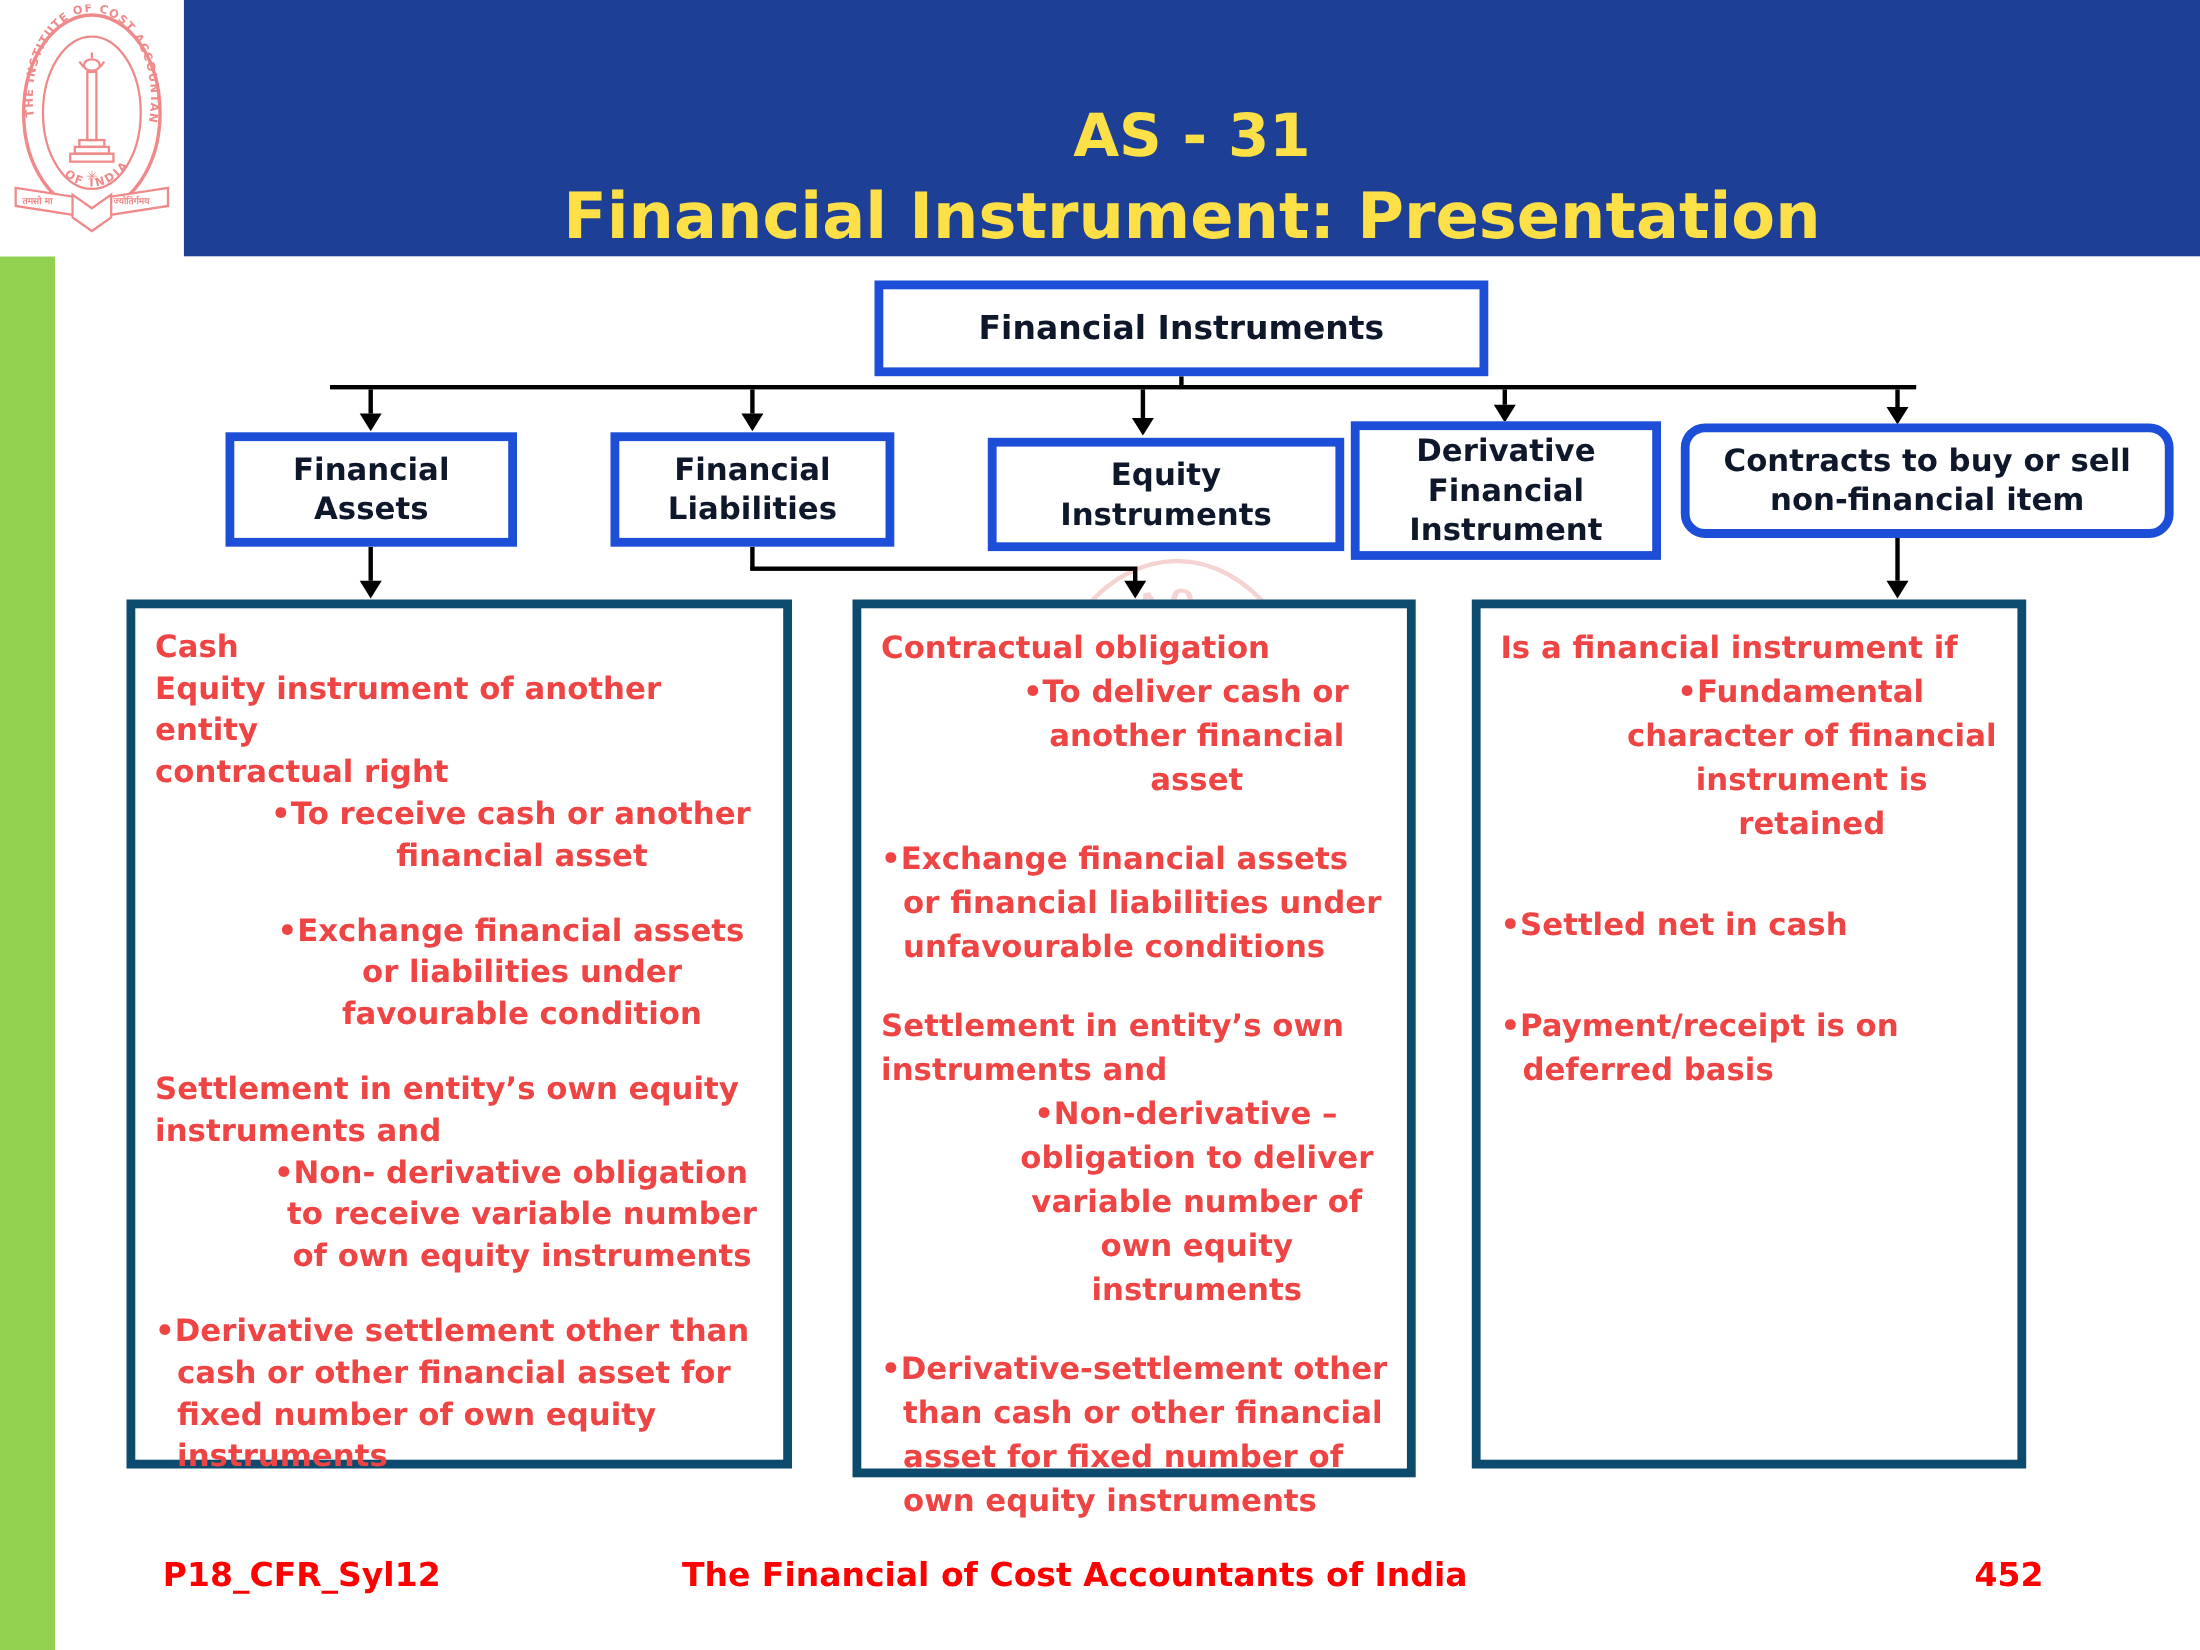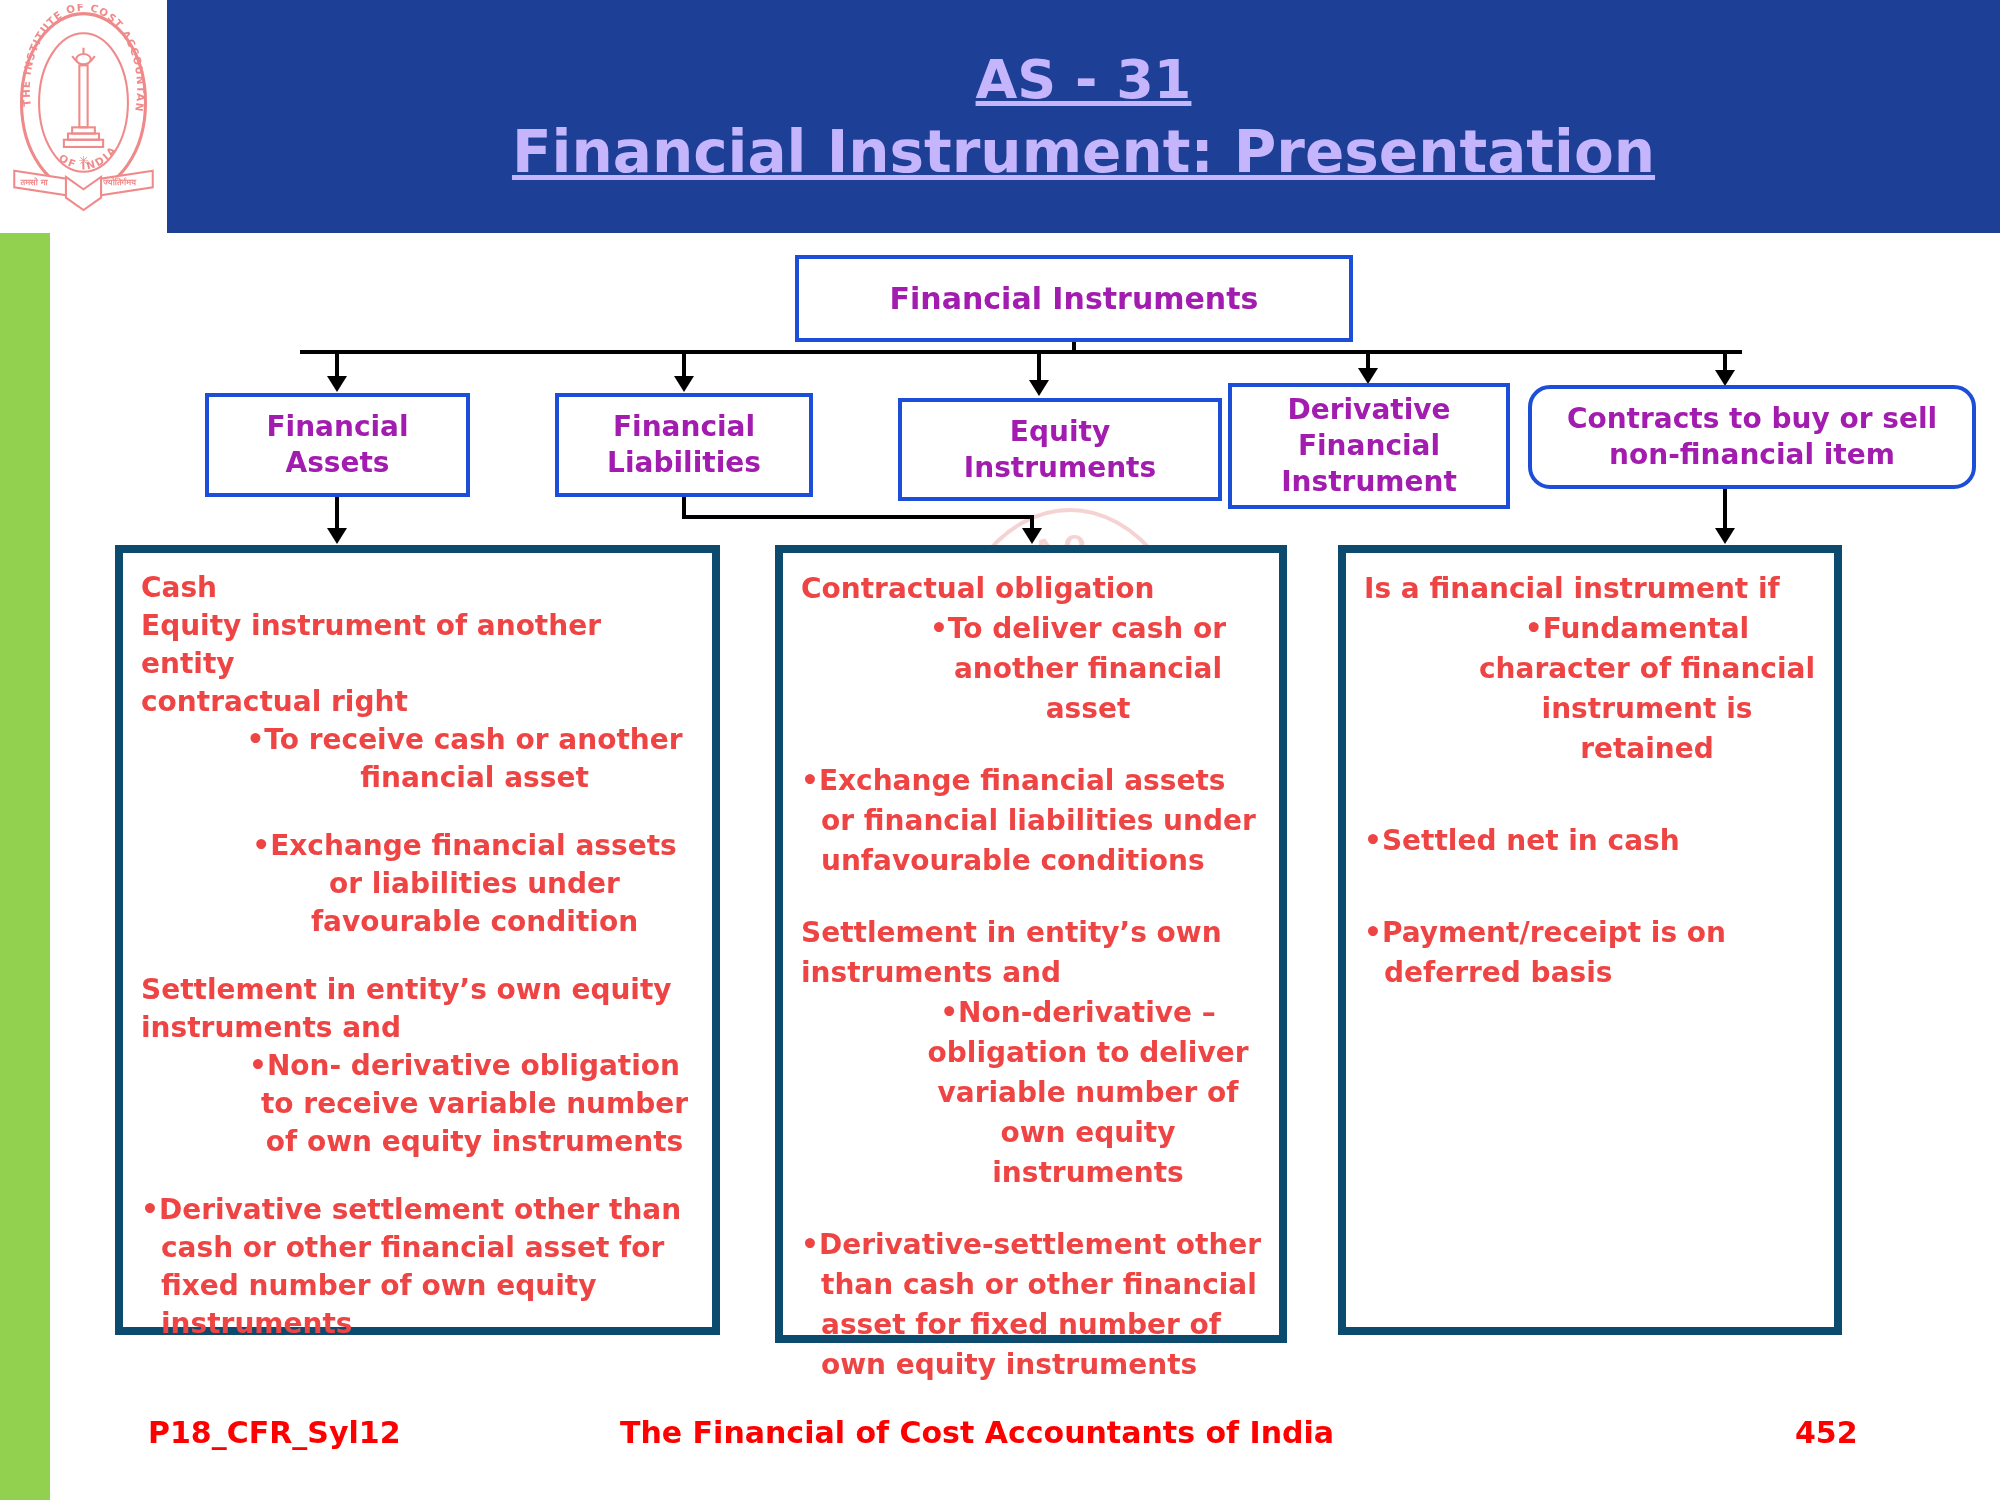--- a/index.html
+++ b/index.html
@@ -4,28 +4,28 @@
 <style>
   html,body{margin:0;padding:0;}
   body{
     width:2000px;height:1500px;position:relative;background:#ffffff;
     font-family:"DejaVu Sans","Liberation Sans",sans-serif;overflow:hidden;
   }
   
   .logo-box{position:absolute;left:0;top:0;width:167px;height:233px;background:#ffffff;z-index:3;}
   .logo-box svg{position:absolute;left:6px;top:4px;}
   .header{position:absolute;left:167px;top:0;width:1833px;height:233px;z-index:2;
-    display:flex;flex-direction:column;align-items:center;justify-content:center;color:#c4b5fd;text-decoration:underline;}
+    display:flex;flex-direction:column;align-items:center;justify-content:flex-end;color:#fde047;}
   .header .t1{font-size:54px;font-weight:bold;line-height:70px;}
   .header .t2{font-size:58px;font-weight:bold;line-height:74px;}
   .green-bar{position:absolute;left:0;top:233px;width:50px;height:1267px;z-index:1;}
   
-  .fbox{position:absolute;background:#ffffff;border:4px solid #1d4ed8;box-sizing:border-box;
+  .fbox{position:absolute;background:#ffffff;border:8px solid #1d4ed8;box-sizing:border-box;
     display:flex;align-items:center;justify-content:center;text-align:center;
-    font-weight:bold;color:#a21caf;z-index:2;white-space:pre-line;}
+    font-weight:bold;color:#0f172a;z-index:2;white-space:pre-line;}
   .root{left:795px;top:255px;width:558px;height:87px;font-size:30px;}
   .l2{font-size:28px;line-height:36px;}
   .box-fa{left:205px;top:393px;width:265px;height:104px;}
   .box-fl{left:555px;top:393px;width:258px;height:104px;}
   .box-ei{left:898px;top:398px;width:324px;height:103px;}
   .box-dfi{left:1228px;top:383px;width:282px;height:126px;}
   .box-ct{left:1528px;top:385px;width:448px;height:104px;border-radius:22px;}
   .detail{position:absolute;background:#ffffff;border:8px solid #0c4a6e;box-sizing:border-box;
     padding:16px 16px 0 18px;font-weight:bold;color:#ef4444;z-index:2;}
   .detail .item{font-size:28px;line-height:38px;white-space:pre-line;}

